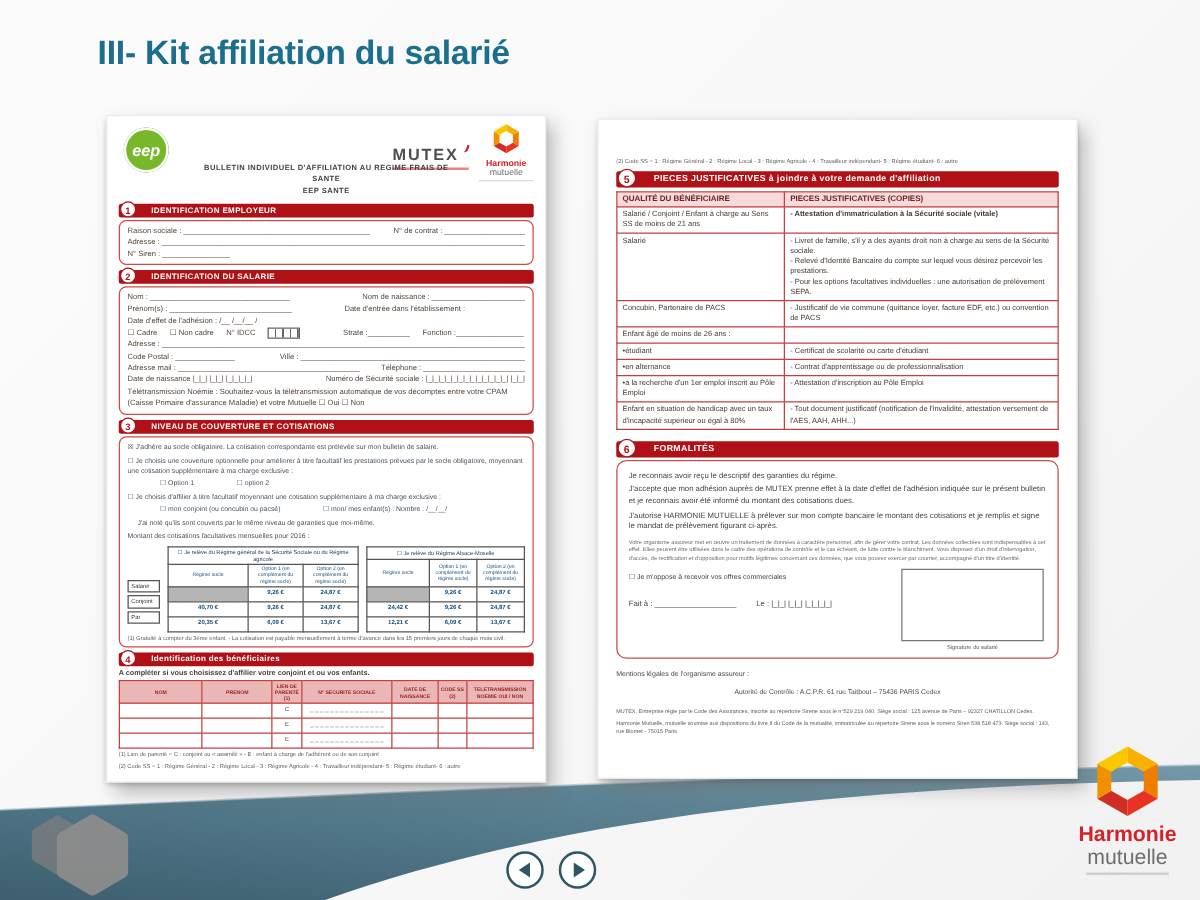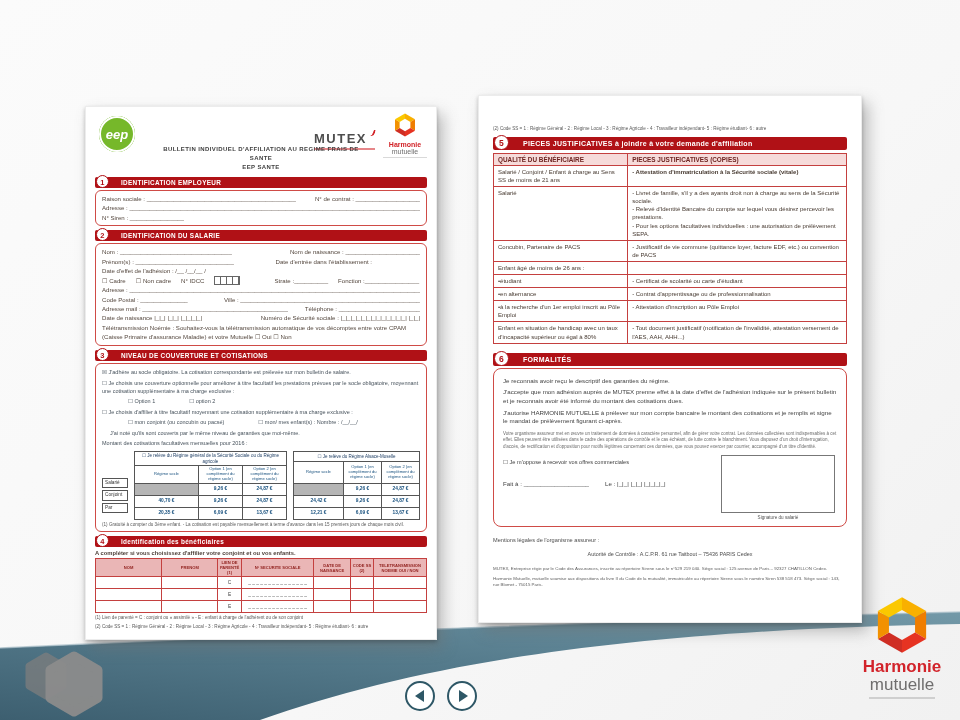--- a/index.html
+++ b/index.html
@@ -5,21 +5,21 @@
   html,body{margin:0;padding:0;background:#e9e9e9;}
   .slide{position:relative;width:960px;height:720px;overflow:hidden;
          background:linear-gradient(135deg,#fbfbfb 0%,#f7f7f7 60%,#f1f1f1 100%);
          font-family:"Liberation Sans","DejaVu Sans",sans-serif;}
   .slide-title{position:absolute;left:78px;top:27px;font-size:27px;font-weight:bold;
                color:#1b6e8d;letter-spacing:-0.2px;}
   
   .page{position:absolute;background:#fff;z-index:2;
         box-shadow:0 2px 4px rgba(0,0,0,.22), 6px 8px 14px rgba(110,110,110,.45);
         border:1px solid #ececec;box-sizing:border-box;}
-  .page1{left:85px;top:106px;width:352px;height:534px;padding:6px 9px;}
+  .page1{left:85px;top:92px;width:352px;height:534px;padding:6px 9px;}
   .page2{left:478px;top:95px;width:384px;height:528px;padding:30px 14px 10px 14px;}
   
   .d1head{position:relative;height:60px;}
   .eep{position:absolute;left:4px;top:3px;width:36px;height:36px;border-radius:50%;
        background:#76b82a;color:#fff;display:flex;align-items:center;justify-content:center;
        font-size:13px;font-weight:bold;font-style:italic;
        box-shadow:inset 0 0 0 2px #fff, inset 0 0 0 4px #76b82a;}
   .mutexlogo{position:absolute;right:52px;top:16px;text-align:center;}
   .mutexword{font-size:13px;font-weight:bold;color:#4e4e4e;letter-spacing:1.5px;}
   .mutexapos{display:inline-block;width:5px;height:7px;border-right:2.5px solid #d22328;
@@ -104,20 +104,21 @@
   .brand{position:absolute;left:850px;top:596px;width:104px;text-align:center;z-index:4;}
   .brand .bn1{font-size:17px;font-weight:bold;color:#d2232a;line-height:1.05;}
   .brand .bn2{font-size:17px;color:#6f6e6e;line-height:1.05;}
   .brand .tag{height:2px;background:#cfcfcf;width:66px;margin:3px auto 0 auto;}
 </style>
 </head>
 <body>
 
 <div class="slide">
 
+  <div class="slide-title">III- Kit affiliation du salarié</div>
 
   <svg class="swoosh" width="960" height="720" viewBox="0 0 960 720">
     <defs>
       <linearGradient id="bandg" x1="0" y1="1" x2="1" y2="0">
         <stop offset="0" stop-color="#3d5f70"></stop>
         <stop offset="0.5" stop-color="#557b8c"></stop>
         <stop offset="1" stop-color="#7399a8"></stop>
       </linearGradient>
     </defs>
     <path d="M0,648 C300,634 620,620 960,612 L960,624 C640,630 430,660 260,720 L0,720 Z" fill="url(#bandg)"></path>

